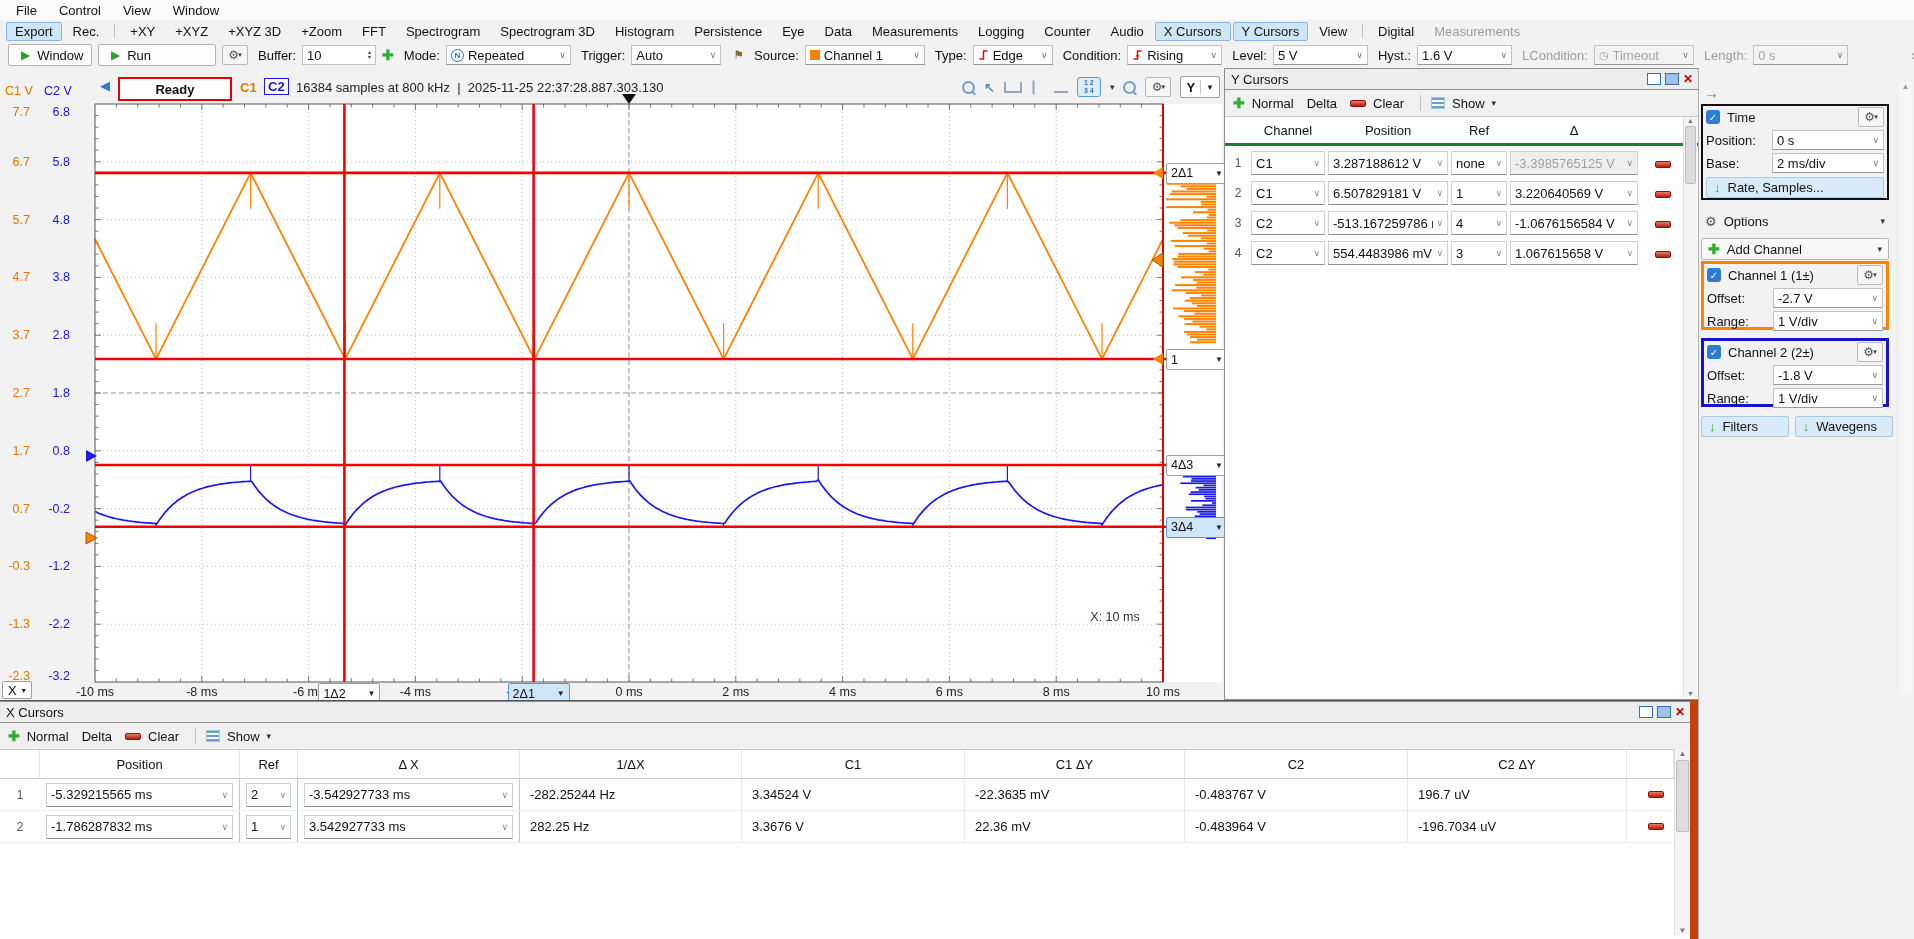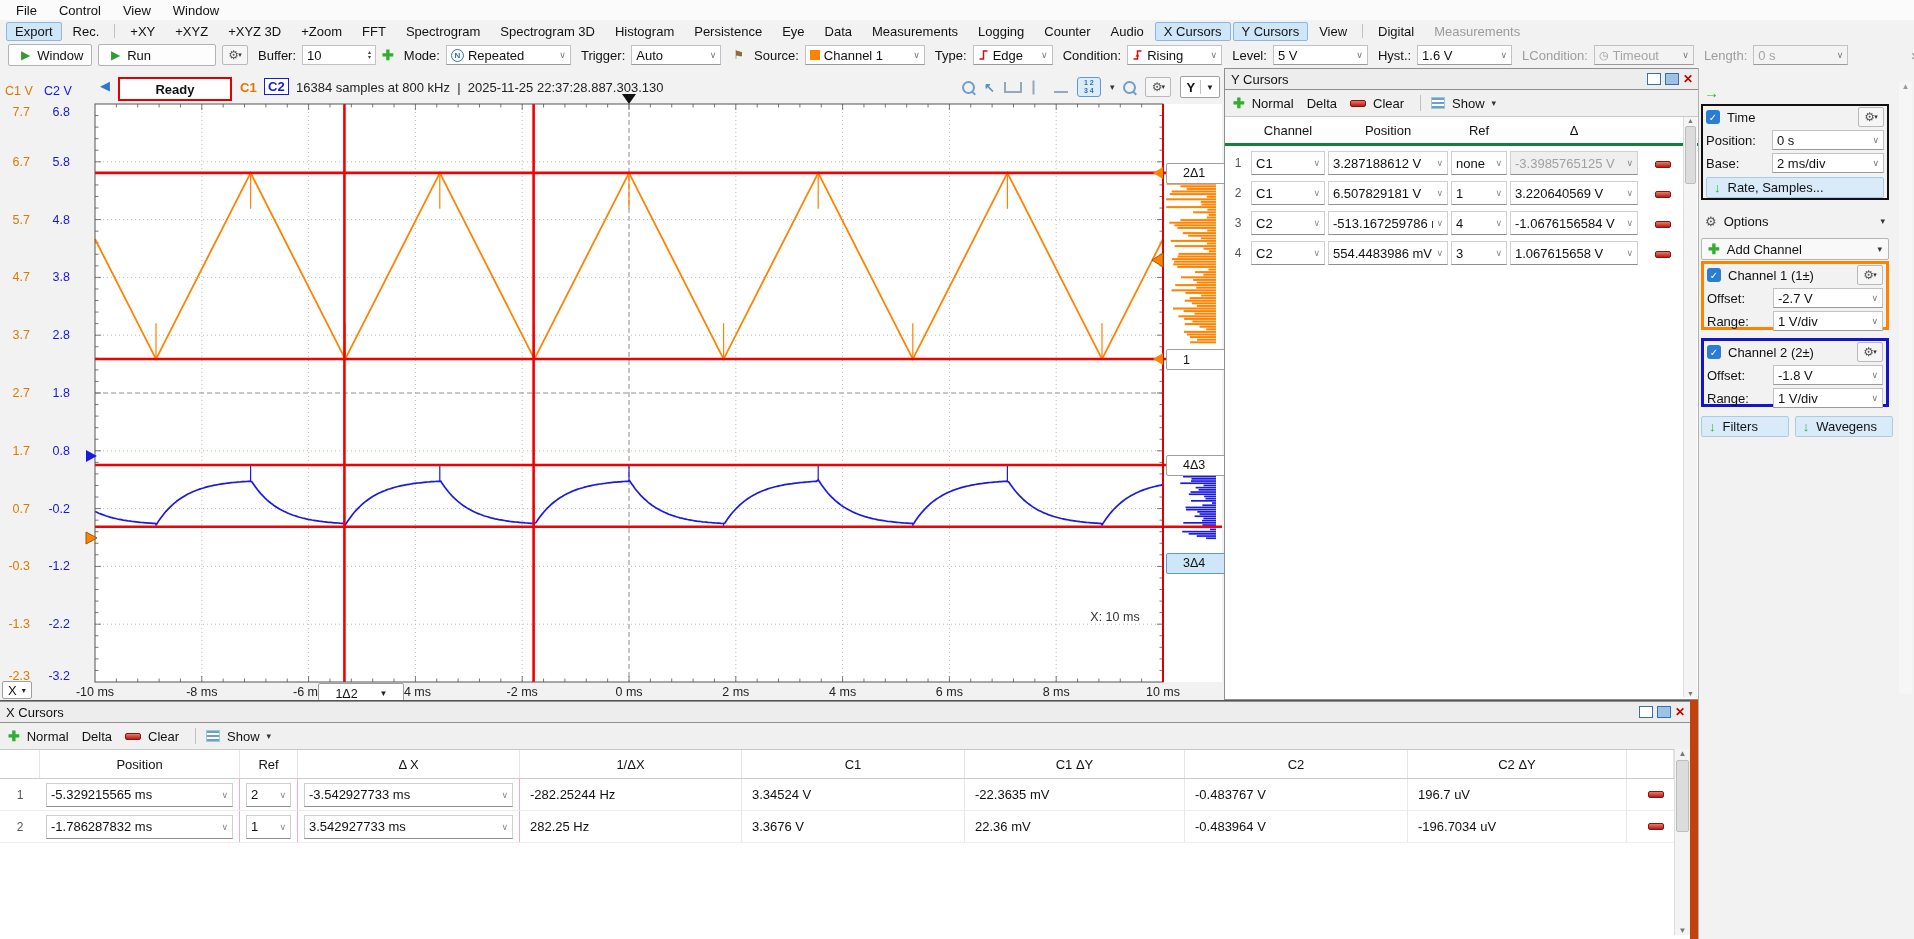--- a/index.html
+++ b/index.html
@@ -53,22 +53,22 @@
   .arrow-ic{color:#5b8fc4;font-size:13px;font-weight:bold;}
   .rul{width:14px;height:9px;border-bottom:2px solid #93a8bd;display:inline-block;}
   .rul.h{border-left:2px solid #93a8bd;border-right:2px solid #93a8bd;}
   .rul.v{transform:rotate(90deg);}
   .quad{width:22px;height:18px;border:1px solid #5b9bd5;border-radius:3px;background:#dcecf9;color:#2b6fb8;font-size:7px;font-weight:bold;display:inline-flex;flex-direction:column;align-items:center;justify-content:center;line-height:8px;}
   .caret{font-size:9px;color:#333;}
   .ydd,.xdd{background:#fff;border:1px solid #9f9f9f;border-radius:2px;display:flex;align-items:center;padding:0 5px;gap:5px;height:20px;font-weight:bold;}
   .xdd{position:absolute;left:2px;top:613px;height:16px;font-weight:normal;}
   .dcar{font-size:8px;color:#222;}
   .dsep{width:1px;height:14px;background:#c4c4c4;}
-  #overlays .cursor-dd{position:absolute;width:52px;height:19px;background:#fff;border:1px solid #9f9f9f;border-radius:2px;display:flex;align-items:center;justify-content:space-between;padding:0 16px;font-size:12.5px;}
-  #overlays .cursor-dd.active{background:#cfe6f8;border-color:#5b9bd5;margin-top:36px;}
+  #overlays .cursor-dd{position:absolute;width:52px;height:19px;background:#fff;border:1px solid #9f9f9f;border-radius:2px;display:flex;align-items:center;justify-content:space-between;padding:0 4px;font-size:12.5px;}
+  #overlays .cursor-dd.active{background:#cfe6f8;border-color:#5b9bd5;}
   
   .panel-title{height:20px;background:#ededed;border-bottom:1px solid #8f8f8f;display:flex;align-items:center;padding-left:6px;}
   .wicons{margin-left:auto;margin-right:5px;display:flex;align-items:center;gap:4px;}
   .wb{width:12px;height:10px;border:1px solid #3a6ea5;background:#fff;display:inline-block;}
   .wb.fill{background:#9cc3e5;}
   .wx{color:#c00000;font-weight:bold;font-size:12px;line-height:10px;}
   .ptoolbar{height:26px;background:#f0f0f0;border-bottom:1px solid #c9c9c9;display:flex;align-items:center;padding-left:8px;gap:7px;}
   .ptool-lbl{margin-right:6px;}
   .listic{width:12px;height:10px;display:inline-block;background:repeating-linear-gradient(#6f9ecb 0 2px,#fff 2px 4px);border:1px solid #9cc;}
   .vsep{width:1px;height:16px;background:#c0c0c0;margin:0 3px;}

